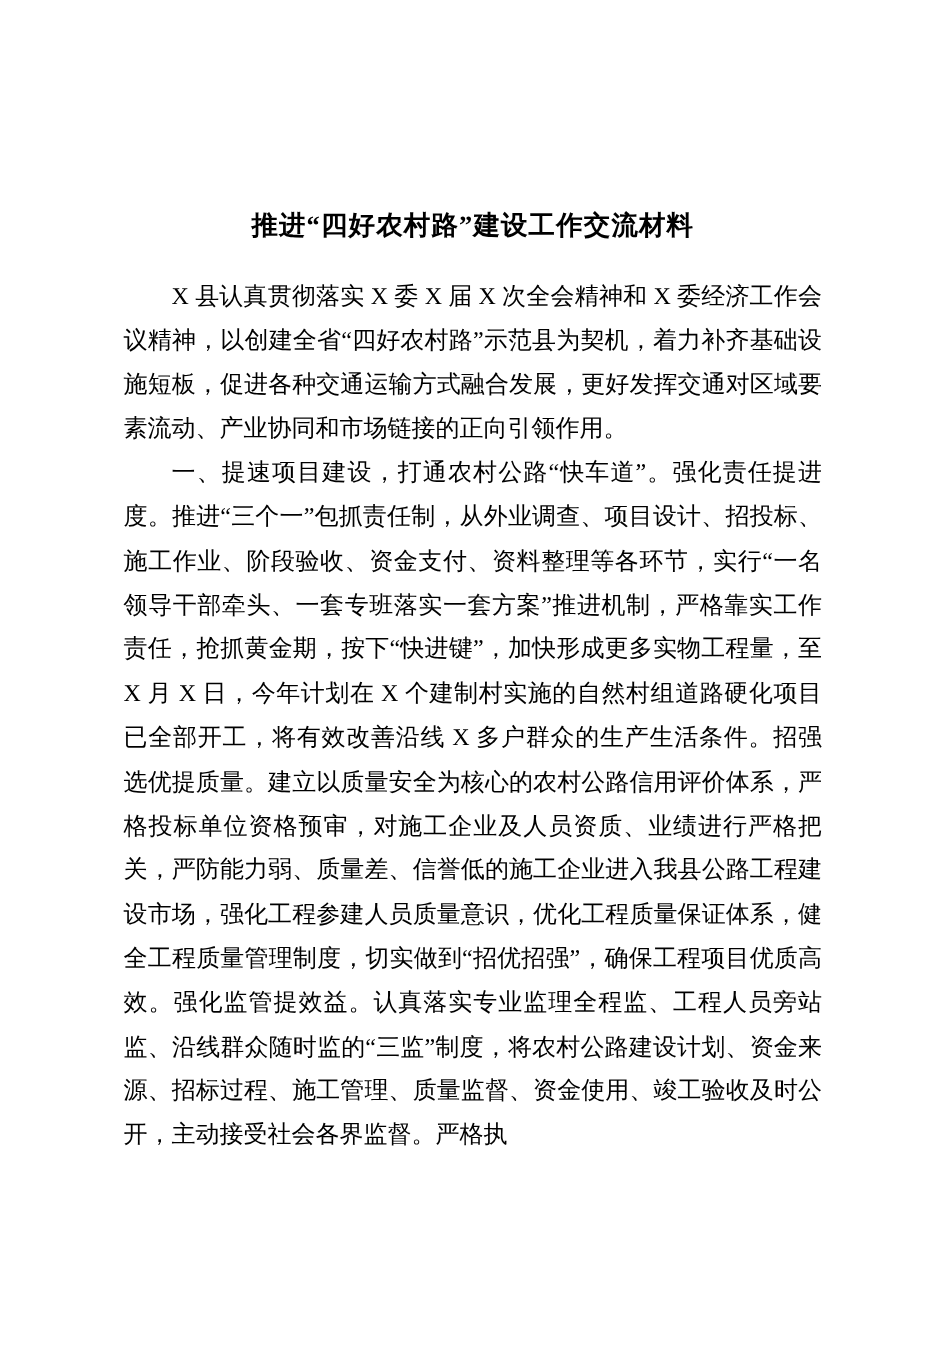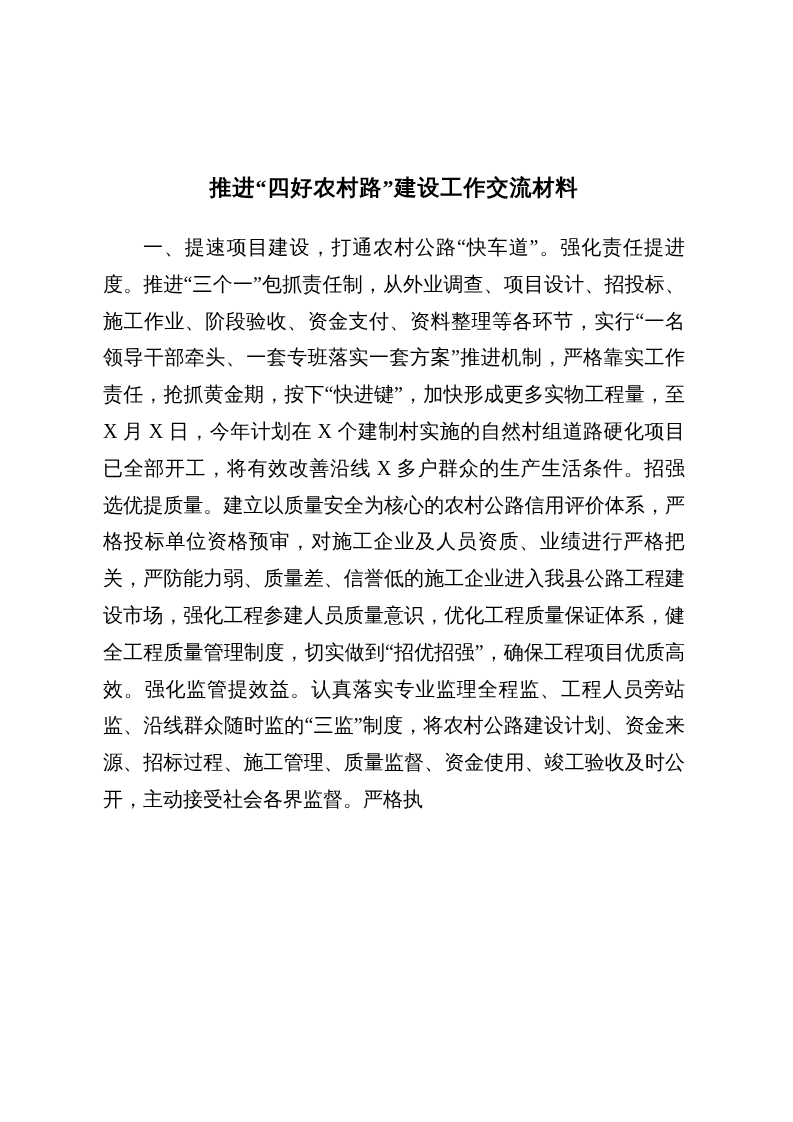--- a/index.html
+++ b/index.html
@@ -41,15 +41,16 @@
   .doc-body .run.bold {
     font-weight: normal;
   }
 </style>
 </head>
 <body>
 
 <div class="page">
   <h1 class="doc-title">推进“四好农村路”建设工作交流材料</h1>
   <div class="doc-body" id="doc-body">
+      <p class="para"><span class="run">X 县认真贯彻落实 X 委 X 届 X 次全会精神和 X 委经济工作会议精神，以创建全省“四好农村路”示范县为契机，着力补齐基础设施短板，促进各种交通运输方式融合发展，更好发挥交通对区域要素流动、产业协同和市场链接的正向引领作用。</span></p>
       <p class="para"><span class="run bold">一、提速项目建设，打通农村公路“快车道”。</span><span class="run">强化责任提进度。推进“三个一”包抓责任制，从外业调查、项目设计、招投标、施工作业、阶段验收、资金支付、资料整理等各环节，实行“一名领导干部牵头、一套专班落实一套方案”推进机制，严格靠实工作责任，抢抓黄金期，按下“快进键”，加快形成更多实物工程量，至 X 月 X 日，今年计划在 X 个建制村实施的自然村组道路硬化项目已全部开工，将有效改善沿线 X 多户群众的生产生活条件。招强选优提质量。建立以质量安全为核心的农村公路信用评价体系，严格投标单位资格预审，对施工企业及人员资质、业绩进行严格把关，严防能力弱、质量差、信誉低的施工企业进入我县公路工程建设市场，强化工程参建人员质量意识，优化工程质量保证体系，健全工程质量管理制度，切实做到“招优招强”，确保工程项目优质高效。强化监管提效益。认真落实专业监理全程监、工程人员旁站监、沿线群众随时监的“三监”制度，将农村公路建设计划、资金来源、招标过程、施工管理、质量监督、资金使用、竣工验收及时公开，主动接受社会各界监督。严格执</span></p>
     </div>
 </div>
 
 </body></html>

